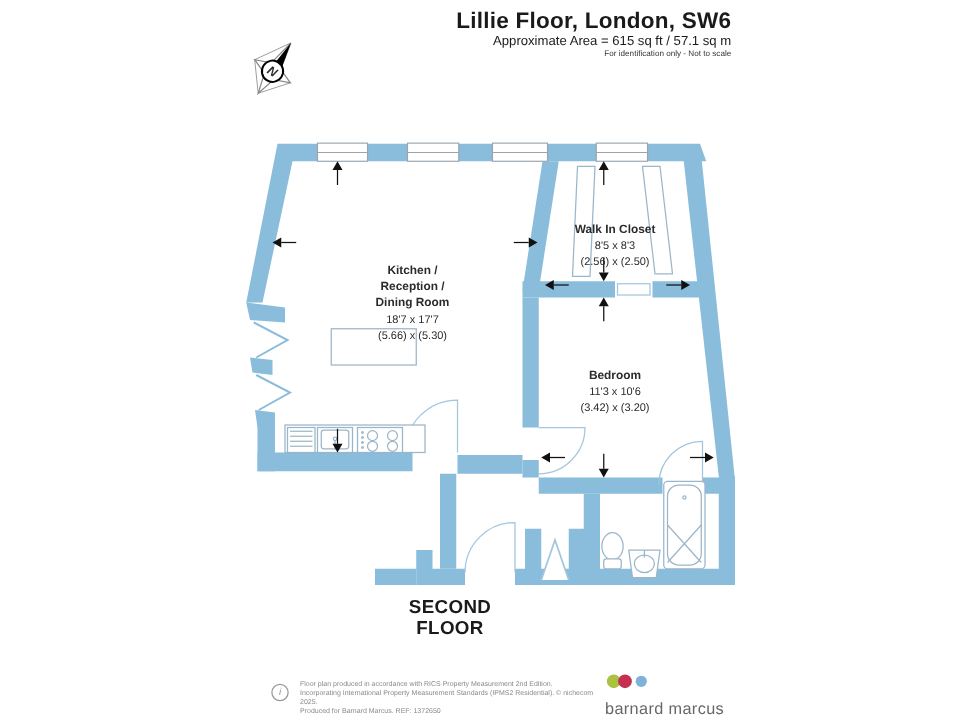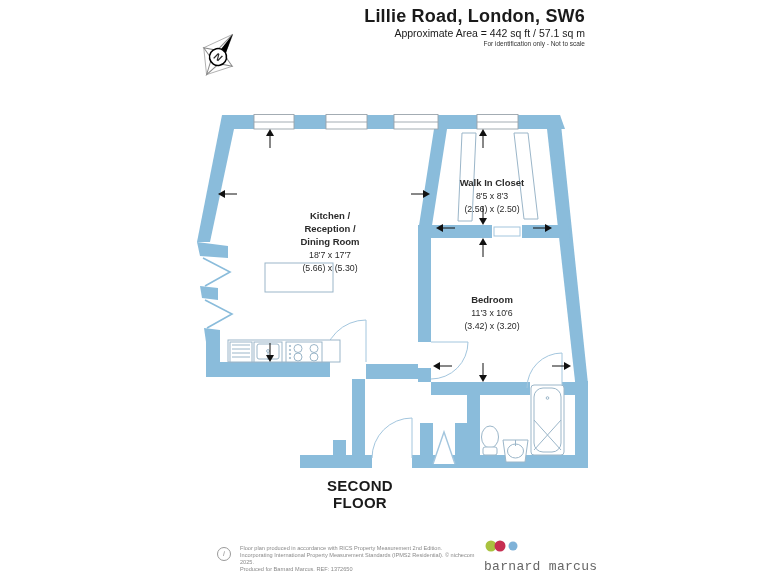--- a/index.html
+++ b/index.html
@@ -12,29 +12,29 @@
   .floor-label{position:absolute;left:300px;top:477px;width:120px;text-align:center;
                font-size:15px;font-weight:bold;color:#1a1a1a;letter-spacing:.3px;}
   svg text{font-family:"Liberation Sans",sans-serif;fill:#2b2b2b;}
   .room-name{font-size:9.5px;font-weight:bold;}
   .room-dim{font-size:8.8px;}
   .ftr{position:absolute;font-size:5.6px;color:#8a8a8a;line-height:7px;}
   .ftr-lines{left:240px;top:545px;width:250px;}
   .info-circle{position:absolute;left:217px;top:547px;width:12px;height:12px;border:1px solid #9a9a9a;
                border-radius:50%;color:#9a9a9a;font-size:8px;text-align:center;line-height:12px;font-style:italic;}
   .logo{position:absolute;left:484px;top:538px;}
-  .logo-text{font-size:13px;color:#666;margin-top:3px;letter-spacing:.3px;font-family:Liberation Mono, monospace;}
+  .logo-text{font-size:13px;color:#666;margin-top:3px;letter-spacing:.3px;}
 </style>
 </head>
 <body>
 
 <div class="page">
 
-  <div class="hdr hdr-title">Lillie Road, London, SW6</div>
-  <div class="hdr hdr-area">Approximate Area = 442 sq ft / 57.1 sq m</div>
+  <div class="hdr hdr-title">Lillie Floor, London, SW6</div>
+  <div class="hdr hdr-area">Approximate Area = 615 sq ft / 57.1 sq m</div>
   <div class="hdr hdr-note">For identification only - Not to scale</div>
 
   <svg width="768" height="576" viewBox="0 0 768 576">
 
     <g transform="translate(218,57) rotate(33)">
       <path d="M0,-27 L4.5,-5 L17,0 L4.5,5 L0,21 L-4.5,5 L-17,0 L-4.5,-5 Z" fill="#ffffff" stroke-width="1" stroke="#8a8a8a"></path>
       <path d="M-17,0 L0,21 L17,0 M0,-27 L-17,0" fill="none" stroke-width="0.6" stroke="#8a8a8a"></path>
       <path d="M0,-27 L5.5,-3 L-2,-6 Z" fill="#000"></path>
       <circle cx="0" cy="0" r="8.5" fill="#fff" stroke="#000" stroke-width="1.6"></circle>
       <text x="0" y="3.5" text-anchor="middle" font-size="10" font-weight="bold" font-style="italic">N</text>

